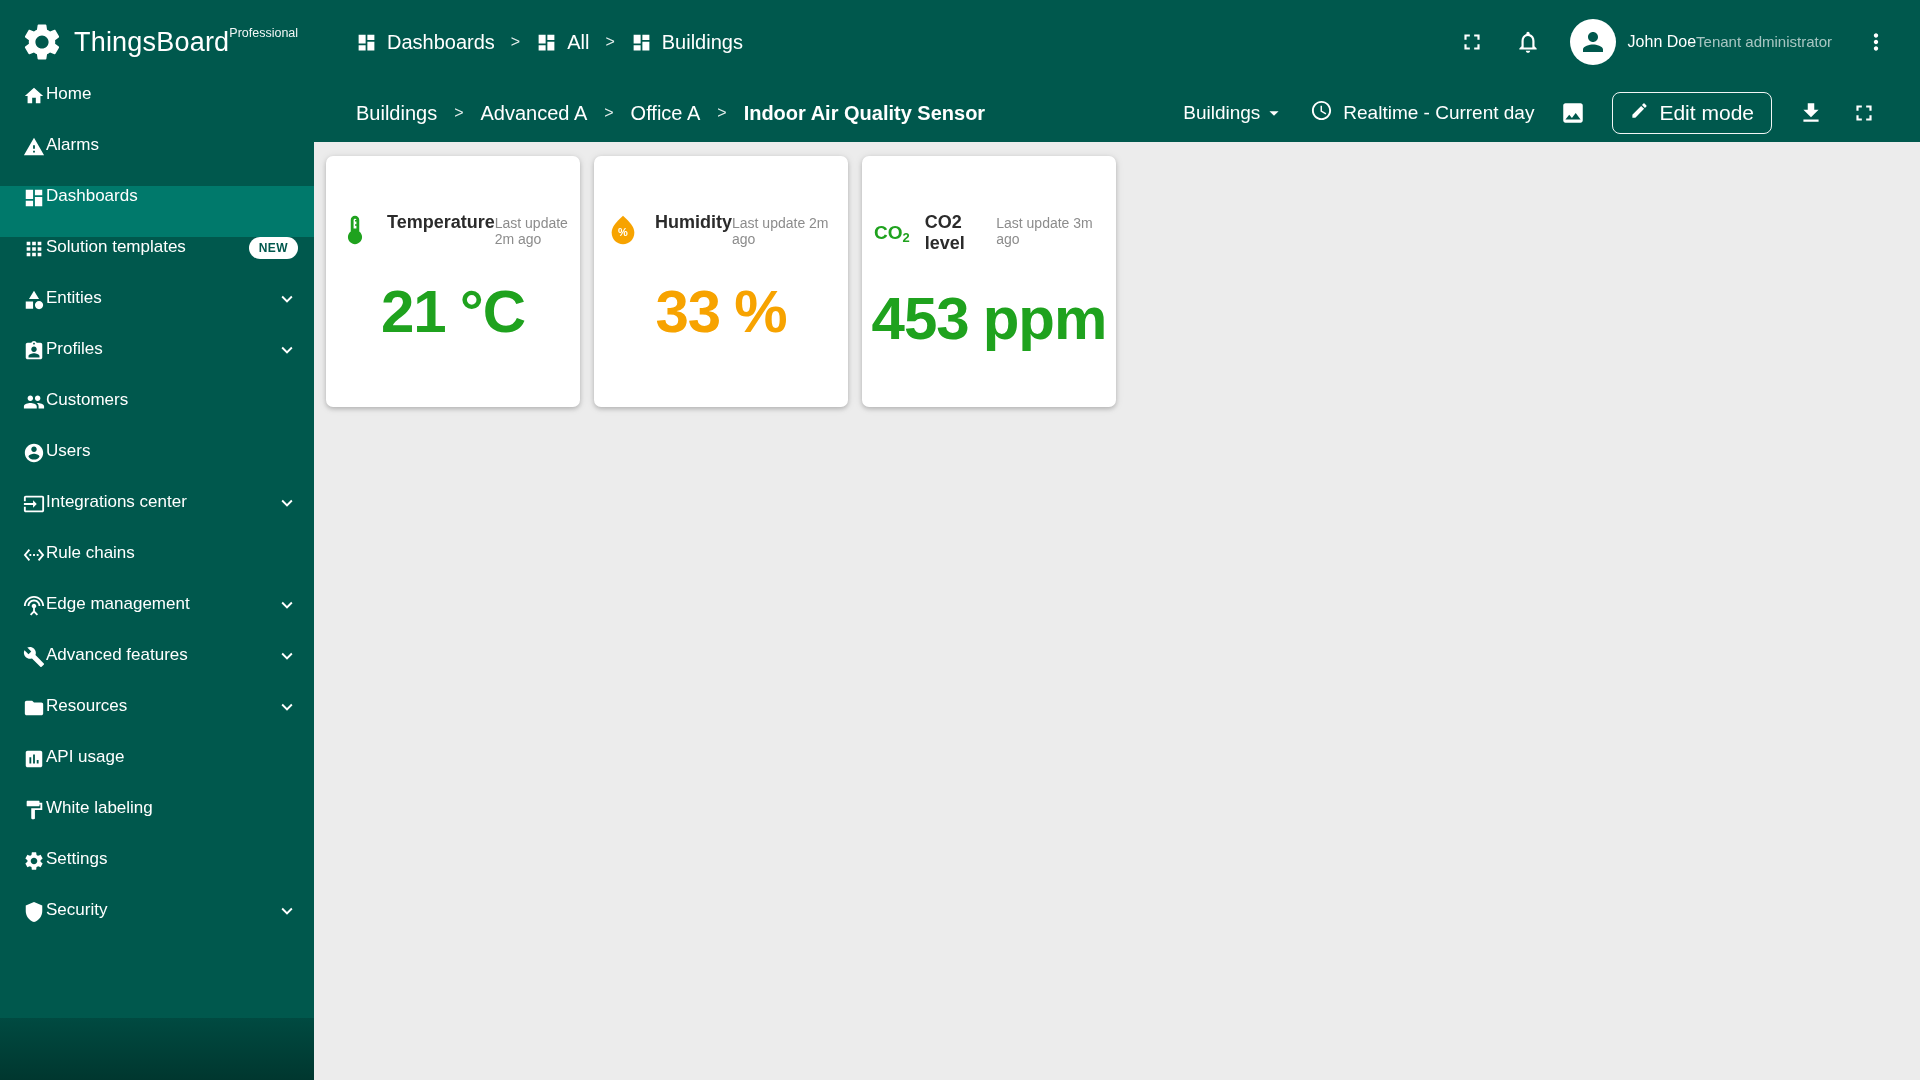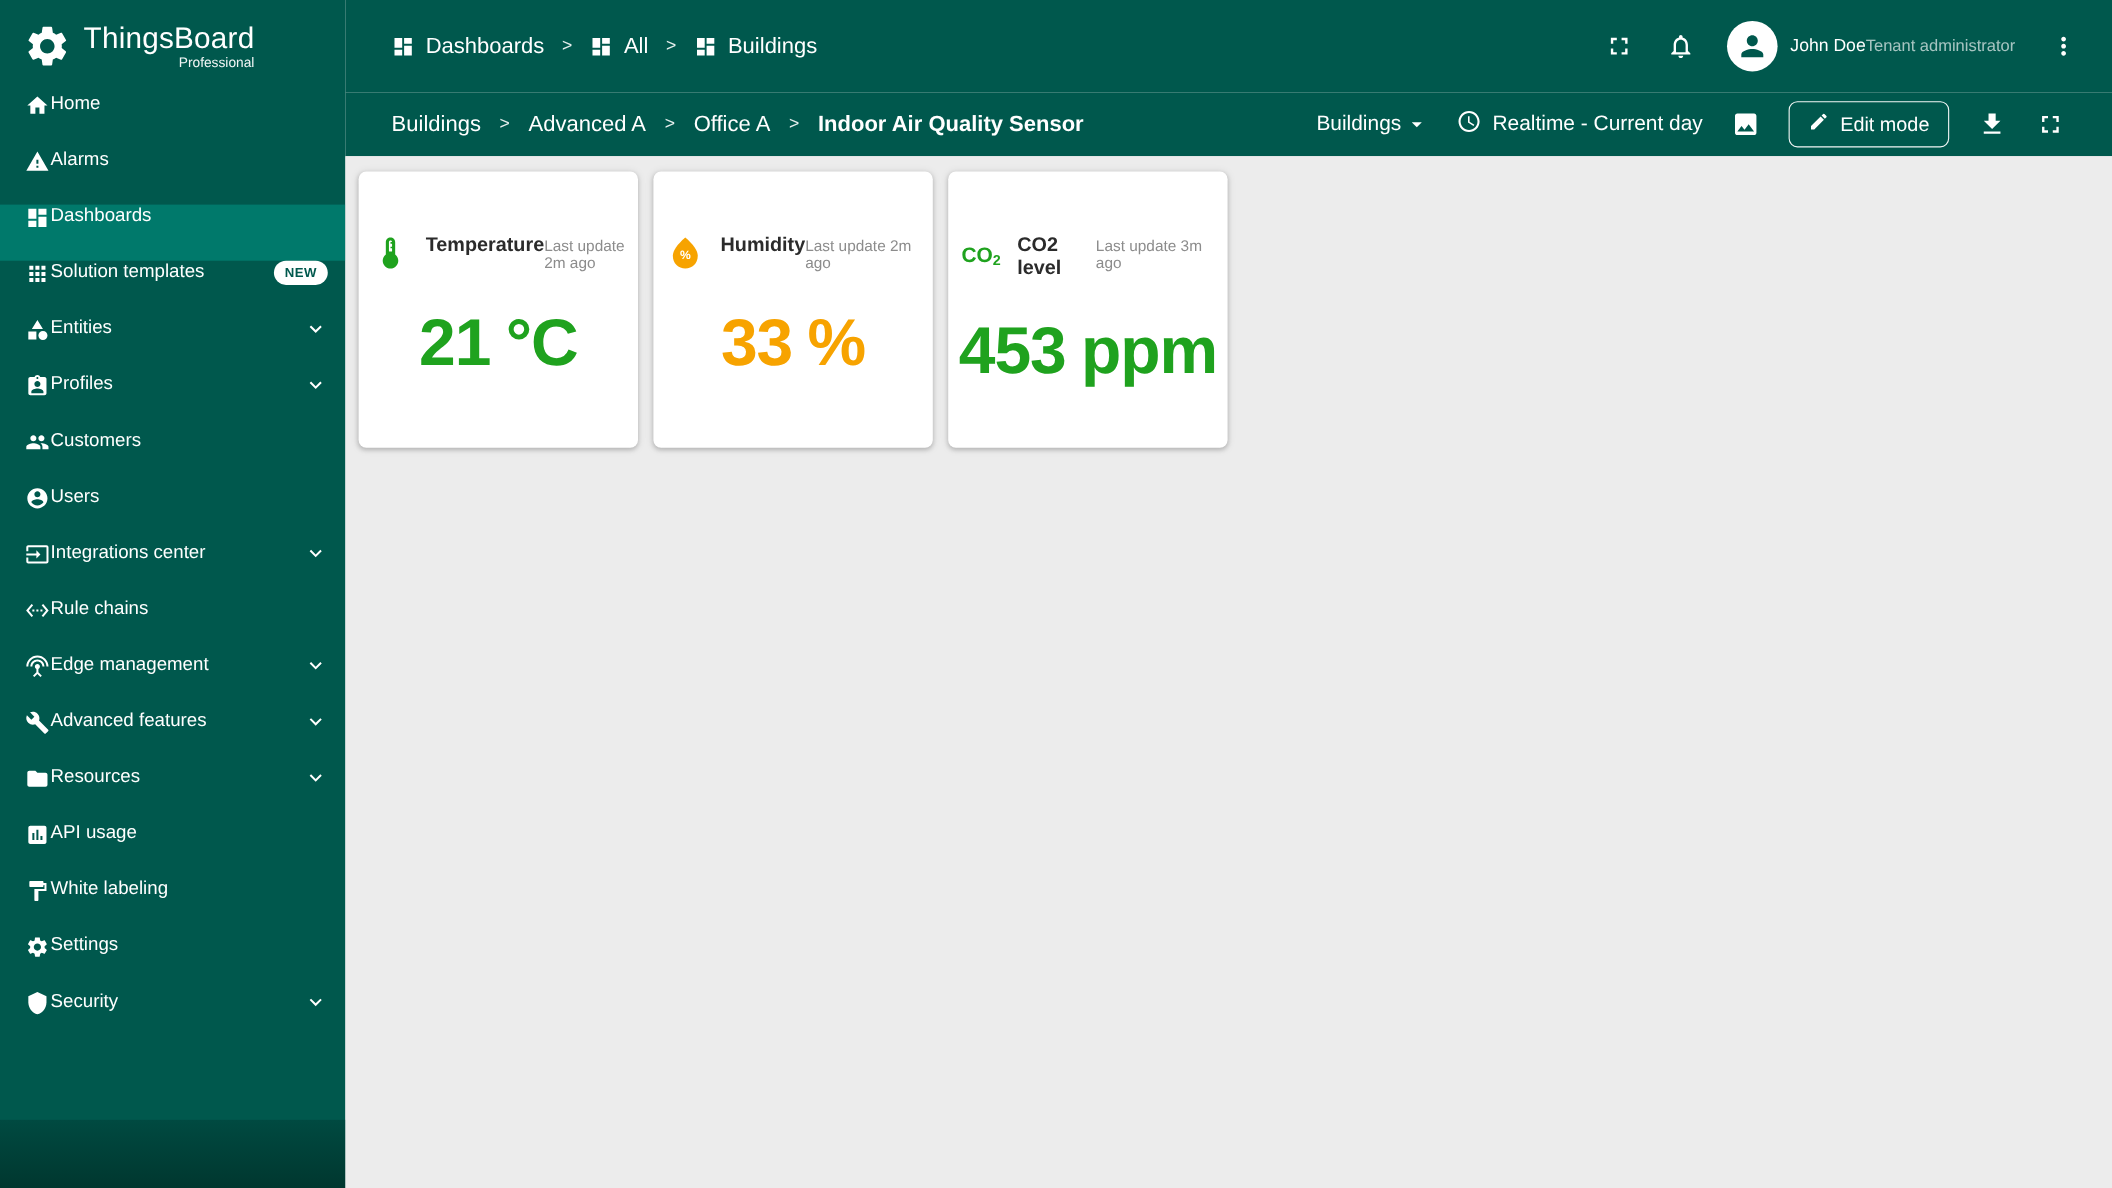--- a/index.html
+++ b/index.html
@@ -5,21 +5,21 @@
   * { box-sizing: border-box; margin: 0; padding: 0; }
   html, body { width: 1920px; height: 1080px; overflow: hidden; }
   body { font-family: "Liberation Sans", sans-serif; background: #ECECEC; color: #222; }
 
   .app { display: flex; width: 1920px; height: 1080px; }
 
   
   .sidebar { width: 314px; flex-shrink: 0; background: #00584D; color: #fff; display: flex; flex-direction: column; }
   .logo { height: 84px; display: flex; align-items: center; padding: 0 16px 0 20px; gap: 10px; flex-shrink: 0; }
   .logo-gear { width: 46px; height: 46px; display: flex; align-items: center; justify-content: center; }
-  .logo-text { display: flex; flex-direction: column; }
+  .logo-text { display: flex; flex-direction: row; }
   .logo-title { font-size: 27px; font-weight: 500; letter-spacing: .2px; }
   .logo-sub { font-size: 12.5px; text-align: right; opacity: .95; margin-top: -1px; }
 
   .nav { flex: 1; display: flex; flex-direction: column; overflow: hidden; }
   .nav-item { height: 51px; flex-shrink: 0; display: flex; align-items: flex-start; padding: 0 16px 0 22px; font-size: 17px; cursor: pointer; }
   .nav-item.active { background: #00796B; }
   .nav-icon { width: 24px; height: 24px; display: flex; align-items: center; justify-content: center; flex-shrink: 0; }
   .nav-icon svg { width: 22px; height: 22px; fill: #fff; }
   .nav-label { flex: 1; white-space: nowrap; }
   .nav-badge { background: #fff; color: #00584D; font-size: 12px; font-weight: 700; padding: 4px 10px; border-radius: 12px; letter-spacing: .4px; }
@@ -51,21 +51,21 @@
   
   .toolbar { height: 58px; flex-shrink: 0; background: #00584D; color: #fff; display: flex; align-items: center; padding: 0 42px; gap: 24px; }
   .db-crumbs { display: flex; align-items: center; gap: 17px; font-size: 20px; flex: 1; min-width: 0; }
   .db-crumb { cursor: pointer; white-space: nowrap; }
   .db-crumb.current { font-weight: 700; cursor: default; }
   .tb-actions { display: flex; align-items: center; gap: 25px; }
   .state-select { display: flex; align-items: center; gap: 3px; font-size: 19px; cursor: pointer; }
   .dd-arrow svg { width: 22px; height: 22px; fill: #fff; display: block; }
   .timewindow { display: flex; align-items: center; gap: 10px; font-size: 19px; cursor: pointer; }
   .timewindow svg { width: 23px; height: 23px; fill: #fff; }
-  .edit-btn { display: flex; align-items: center; gap: 10px; border: 1.6px solid rgba(255,255,255,.95); border-radius: 8px; padding: 8px 17px; font-size: 18px; font-weight: 500; cursor: pointer; background: transparent; color: #fff; }
+  .edit-btn { display: flex; align-items: center; gap: 10px; border: 1.6px solid rgba(255,255,255,.95); border-radius: 8px; padding: 8px 17px; font-size: 21px; font-weight: 500; cursor: pointer; background: transparent; color: #fff; }
   .edit-btn svg { width: 19px; height: 19px; fill: #fff; }
 
   
   .content { flex: 1; background: #ECECEC; padding: 14px 12px; display: flex; align-items: flex-start; gap: 14px; }
   .card { width: 254px; height: 251px; background: #fff; border-radius: 7px; box-shadow: 0 2px 4px rgba(0,0,0,.18), 0 1px 8px rgba(0,0,0,.10); display: flex; flex-direction: column; }
   .card-header { margin-top: 56px; display: flex; justify-content: center; align-items: center; gap: 15px; padding: 0 12px; }
   .card-head-text { display: flex; }
   .card-title { font-size: 18px; font-weight: 700; color: #2b2b2b; }
   .card-subtitle { font-size: 14px; color: #8c8c8c; margin-top: 3px; }
   .card-icon { display: flex; align-items: center; justify-content: center; }

